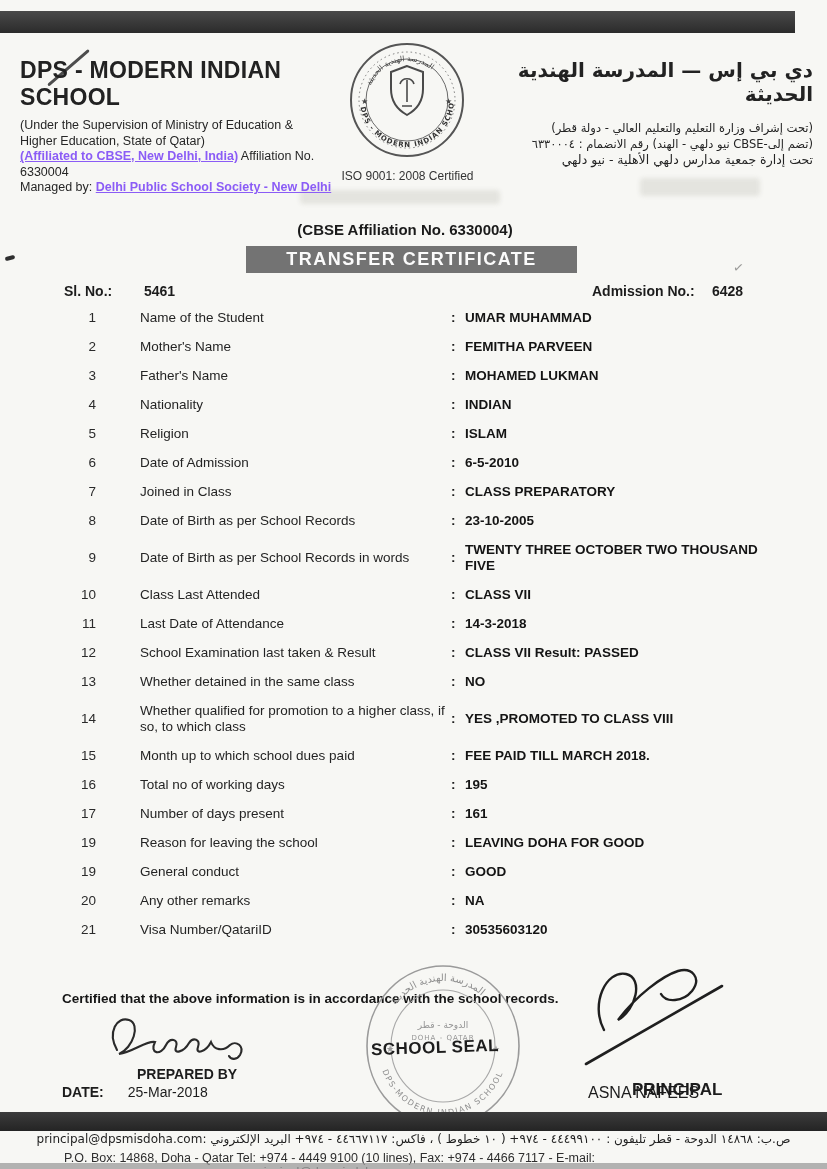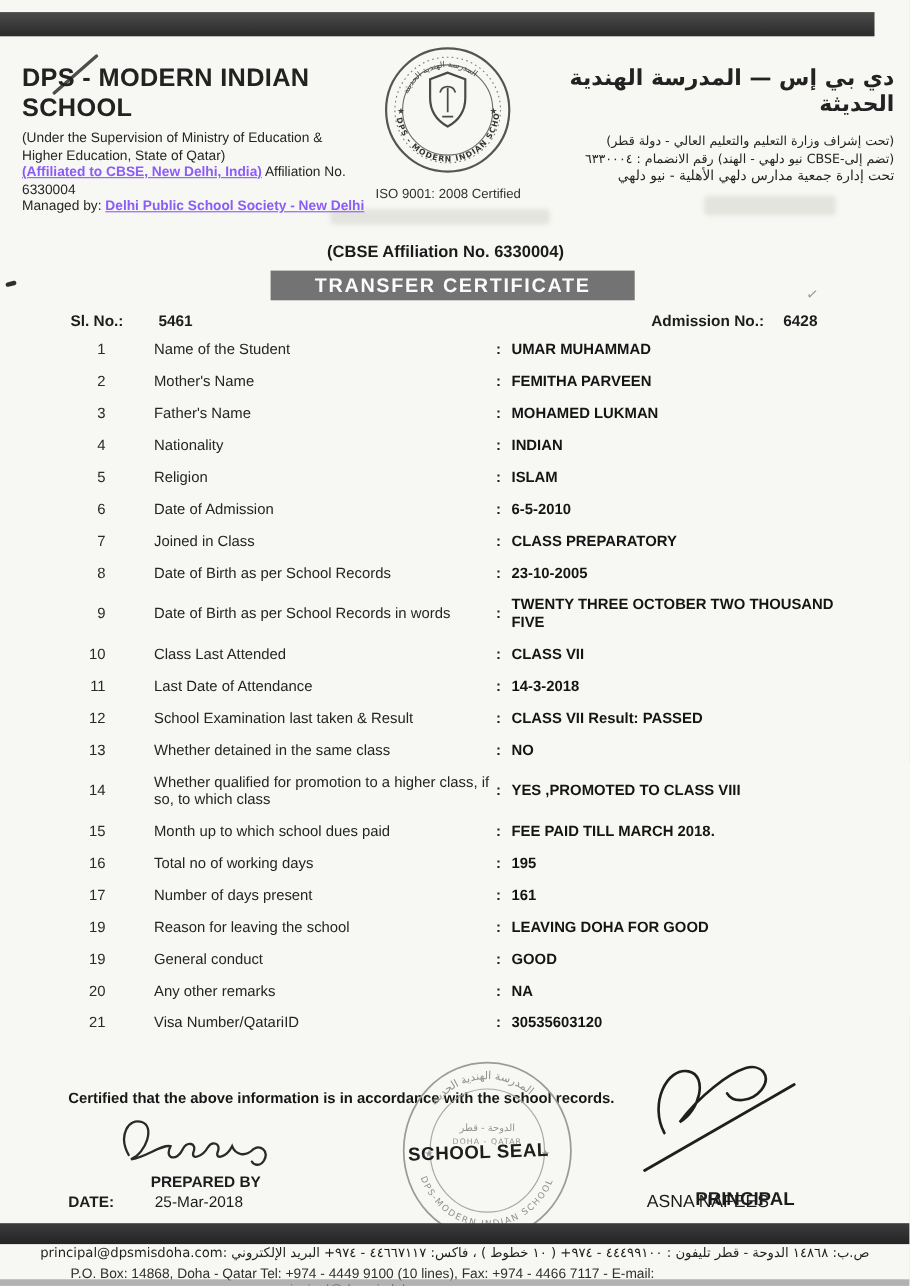--- a/index.html
+++ b/index.html
@@ -42,21 +42,21 @@
   .row{display:flex;align-items:center;padding:6.5px 0;font-size:13.5px;line-height:16px;}
   .row .no{flex:0 0 96px;text-align:right;color:#2a2a2a;}
   .row .lbl{flex:0 0 305px;margin-left:44px;color:#242424;}
   .row .colon{flex:0 0 10px;margin-left:6px;font-weight:bold;}
   .row .val{flex:1;max-width:300px;margin-left:4px;font-weight:bold;color:#141414;}
   
   .certified{left:62px;top:991px;font-size:13.5px;font-weight:bold;color:#161616;}
   .sig-prepared{left:103px;top:1010px;width:155px;height:58px;}
   .prepared-label{left:137px;top:1066px;font-size:14px;font-weight:bold;}
   .date-row{left:62px;top:1084px;font-size:14px;}
-  .date-row b{margin-right:37px;}
+  .date-row b{margin-right:24px;}
   .seal{left:362px;top:962px;width:162px;height:168px;}
   .seal-label{left:371px;top:1038px;font-size:17px;font-weight:bold;color:#1d1d1d;
               letter-spacing:.5px;transform:rotate(-2deg);}
   .sig-principal{left:578px;top:958px;width:152px;height:112px;}
   .principal-name{left:588px;top:1084px;font-size:16px;font-weight:normal;}
   .principal-title{left:632px;top:1080px;font-size:17px;font-weight:bold;}
   
   .footer-arabic{left:0;top:1132px;width:827px;text-align:center;direction:rtl;
                  font-family:"DejaVu Sans",sans-serif;font-size:12px;color:#1f1f1f;}
   .footer-english{left:0;top:1151px;width:659px;text-align:center;font-size:12.5px;color:#2e2e2e;}

